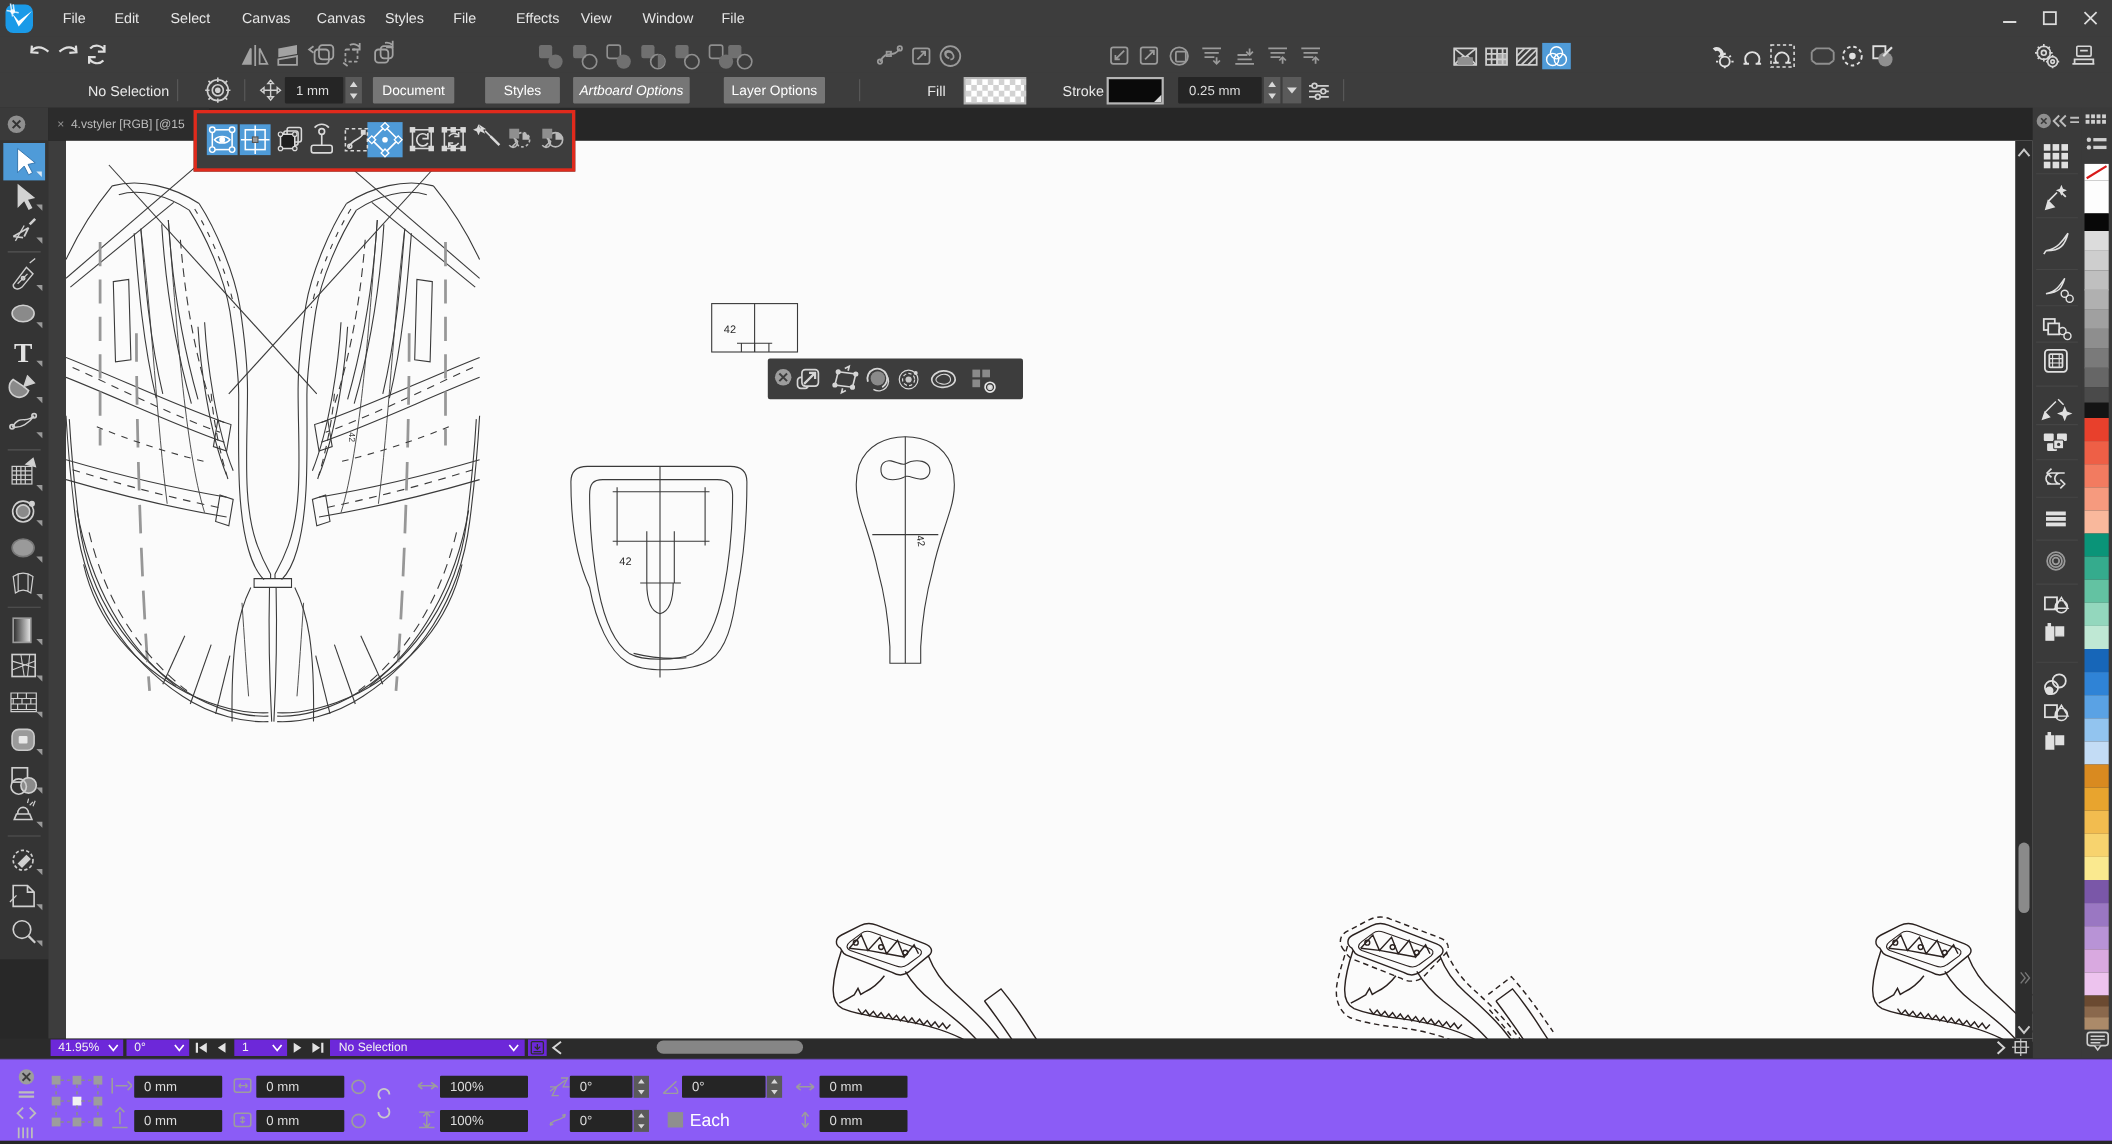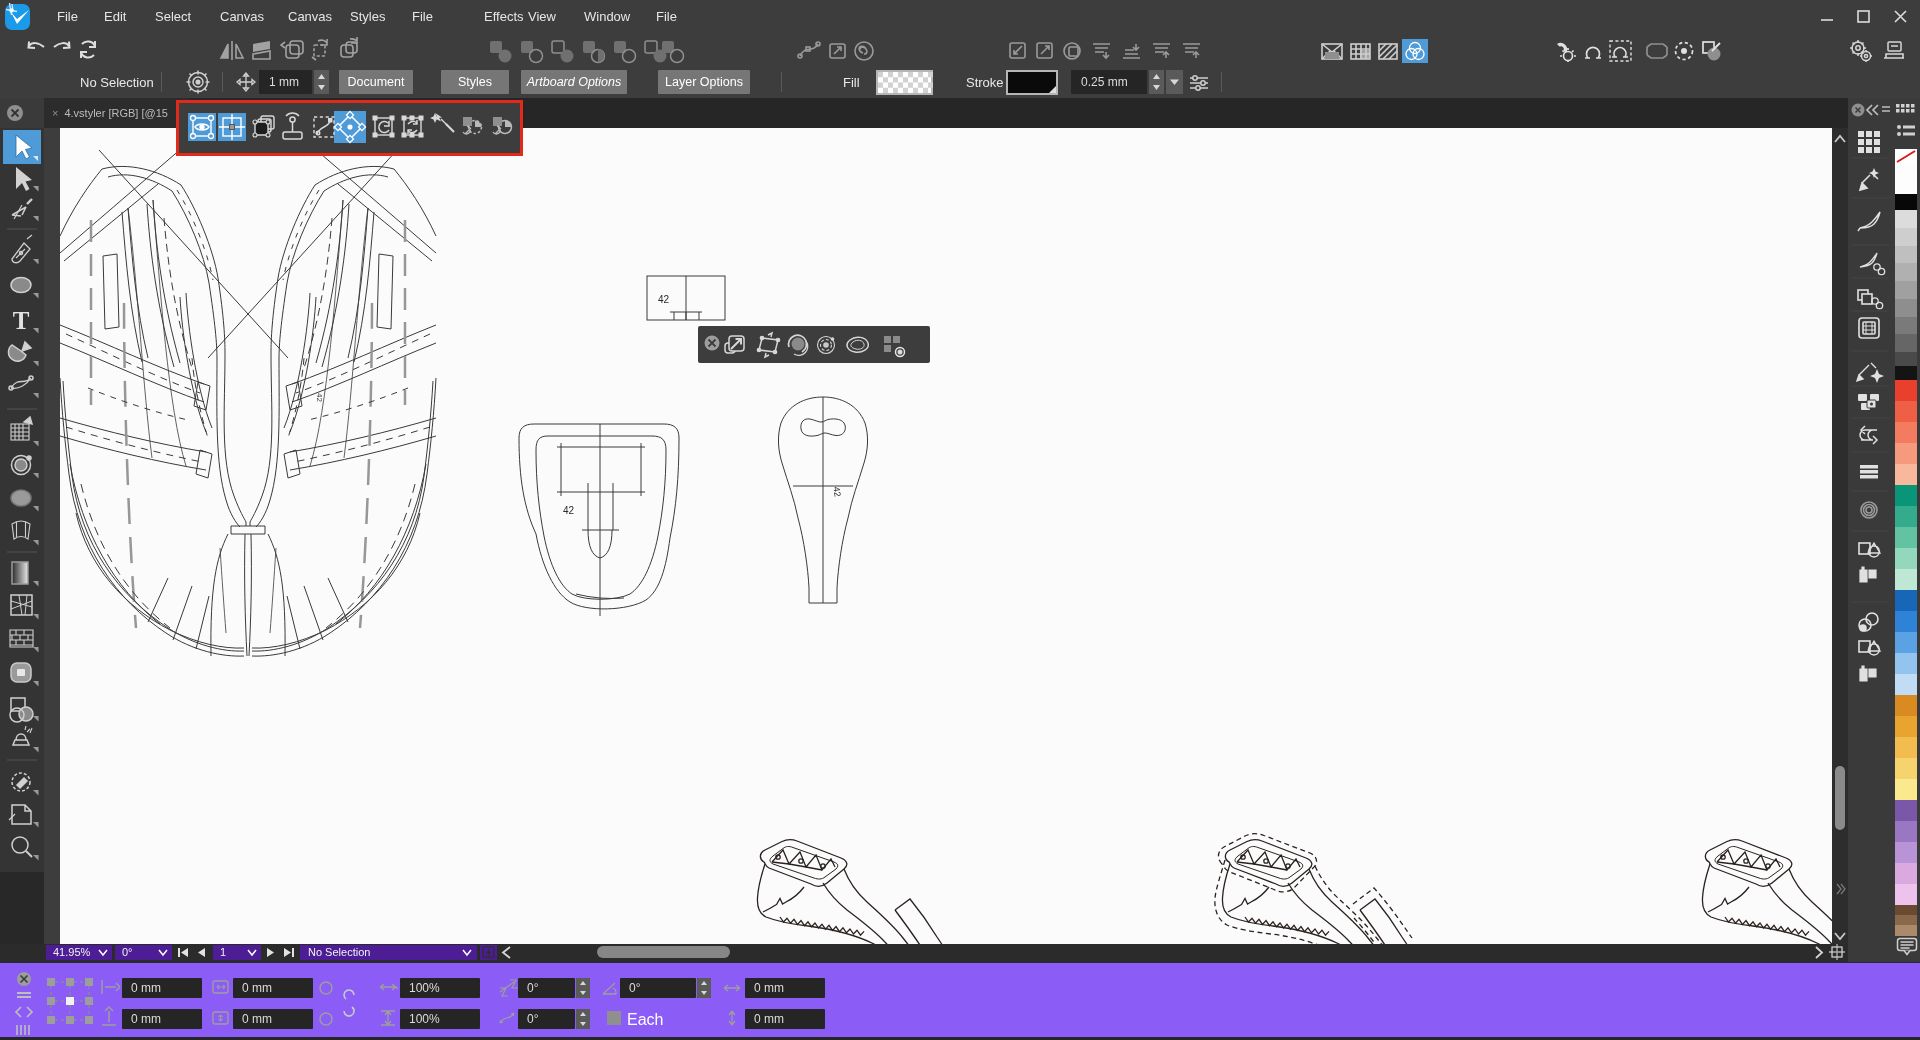--- a/index.html
+++ b/index.html
@@ -15,21 +15,21 @@
 #tab{left:44px;top:98px;width:146px;height:30px;background:#2c2c2c;color:#bcbcbc;font-size:11px;line-height:30px;}
 #tools{left:0;top:128px;width:44px;height:744px;background:#343434;}
 #toolsunder{left:0;top:872px;width:44px;height:90px;background:#282828;}
 #canvas{left:44px;top:128px;width:1788px;height:819px;background:#fbfbfb;overflow:hidden;margin-left:16px;}
 #vscroll{left:1832px;top:128px;width:16px;height:816px;background:#2d2d2d;}
 #statusbar{left:0px;top:944px;width:1848px;height:18px;background:#2b2b2b;}
 #rpanel{left:1848px;top:98px;width:44px;height:864px;background:#3a3a3a;}
 #cstrip{left:1892px;top:98px;width:28px;height:864px;background:#3a3a3a;}
 #bottompanel{left:0;top:962px;width:1920px;height:75px;background:#8b5cf6;border-top:1px solid #2a2a2a;}
 #bottomedge{left:0;top:1037px;width:1920px;height:3px;background:#262626;}
-.sbblock{position:absolute;top:1px;height:15px;background:#4c1d95;color:#f2f2f2;font-size:11px;line-height:15px;}
+.sbblock{position:absolute;top:1px;height:15px;background:#6d28d9;color:#f2f2f2;font-size:11px;line-height:15px;}
 .field{position:absolute;background:#252525;color:#dcdcdc;font-size:12px;border-radius:1px;}
 .btn{position:absolute;top:4px;height:24px;background:#767676;color:#fff;font-size:12.5px;text-align:center;border-radius:1px;}
 .iclabel{position:absolute;color:#e8e8e8;font-size:13px;}
 #redbar{left:176px;top:100px;width:347px;height:56px;background:#3d3d3d;border:3px solid #e02a1c;box-sizing:border-box;z-index:50;}
 .winctl{position:absolute;top:0;height:33px;color:#dcdcdc;}
 svg{display:block;}
 .sep3{position:absolute;top:6px;width:1px;height:20px;background:#5a5a5a;}
 .sw{position:absolute;left:3px;width:22px;}
 </style>
 </head>
@@ -41,21 +41,21 @@
  <path d="M8 1 L9 8 M2 6.5 L13 8.5 M5.5 0 L7.5 12" stroke="#cfe9fa" stroke-width="1.4" fill="none"></path>
  <circle cx="7.5" cy="7.5" r="2.2" fill="#fff" opacity="0.9"></circle>
 </svg>
 <span class="menu" style="left:57px;">File</span>
 <span class="menu" style="left:104px;">Edit</span>
 <span class="menu" style="left:155px;">Select</span>
 <span class="menu" style="left:220px;">Canvas</span>
 <span class="menu" style="left:288px;">Canvas</span>
 <span class="menu" style="left:350px;">Styles</span>
 <span class="menu" style="left:412px;">File</span>
-<span class="menu" style="left:484px;">Effects</span>
+<span class="menu" style="left:469px;">Effects</span>
 <span class="menu" style="left:528px;">View</span>
 <span class="menu" style="left:584px;">Window</span>
 <span class="menu" style="left:656px;">File</span>
 <svg class="winctl" style="left:1817px;top:0;" width="100" height="33" viewBox="0 0 100 33">
  <path d="M4 20 H16" stroke="#dcdcdc" stroke-width="1.6"></path>
  <rect x="41" y="11" width="11" height="11" fill="none" stroke="#dcdcdc" stroke-width="1.6"></rect>
  <path d="M78 11 L89 22 M89 11 L78 22" stroke="#dcdcdc" stroke-width="1.6"></path>
 </svg>
 </div>
 <div class="abs" id="tb2">

